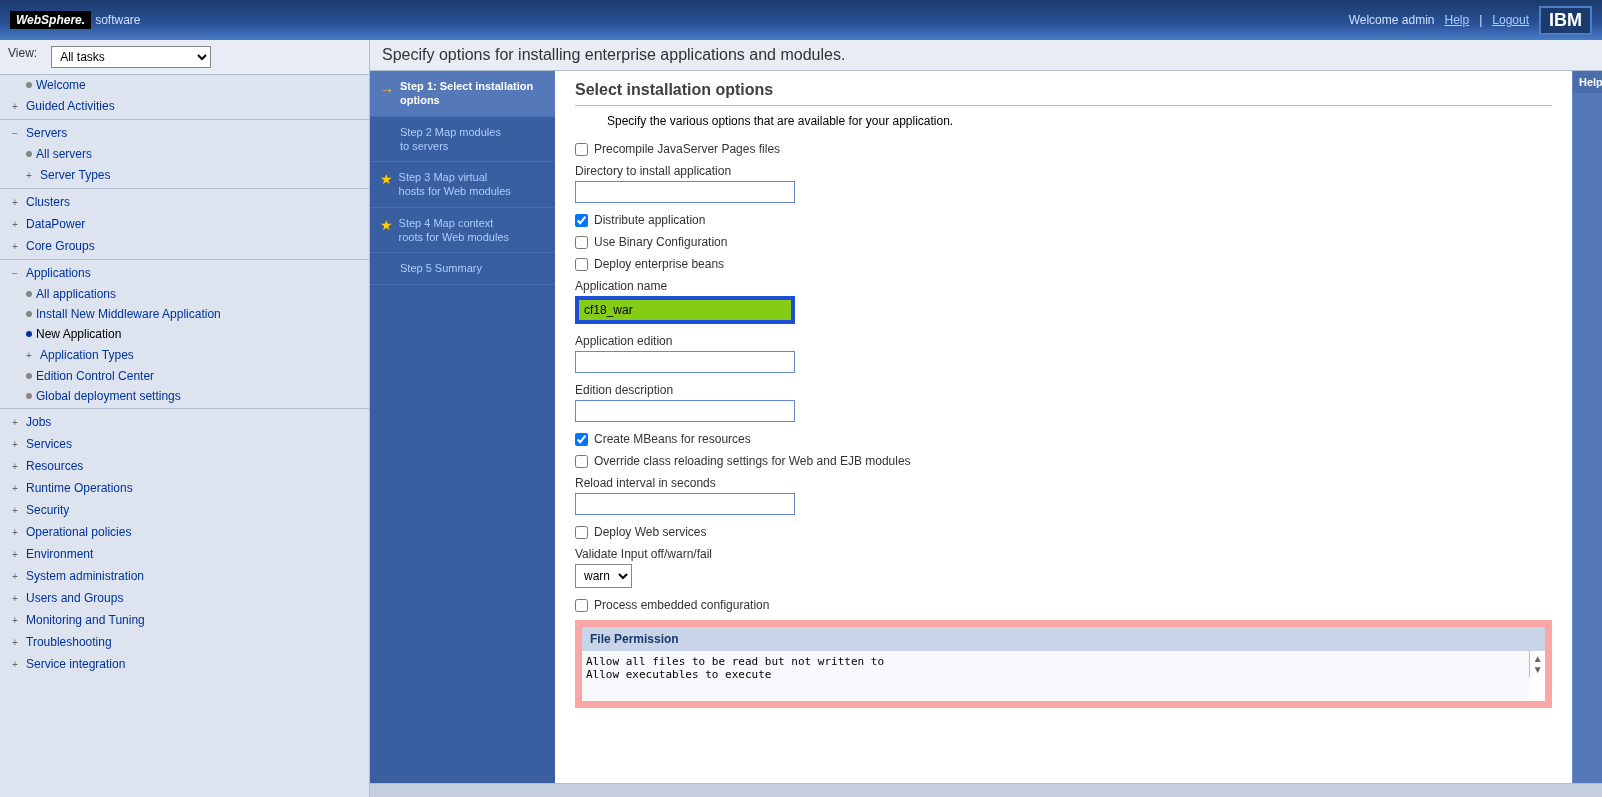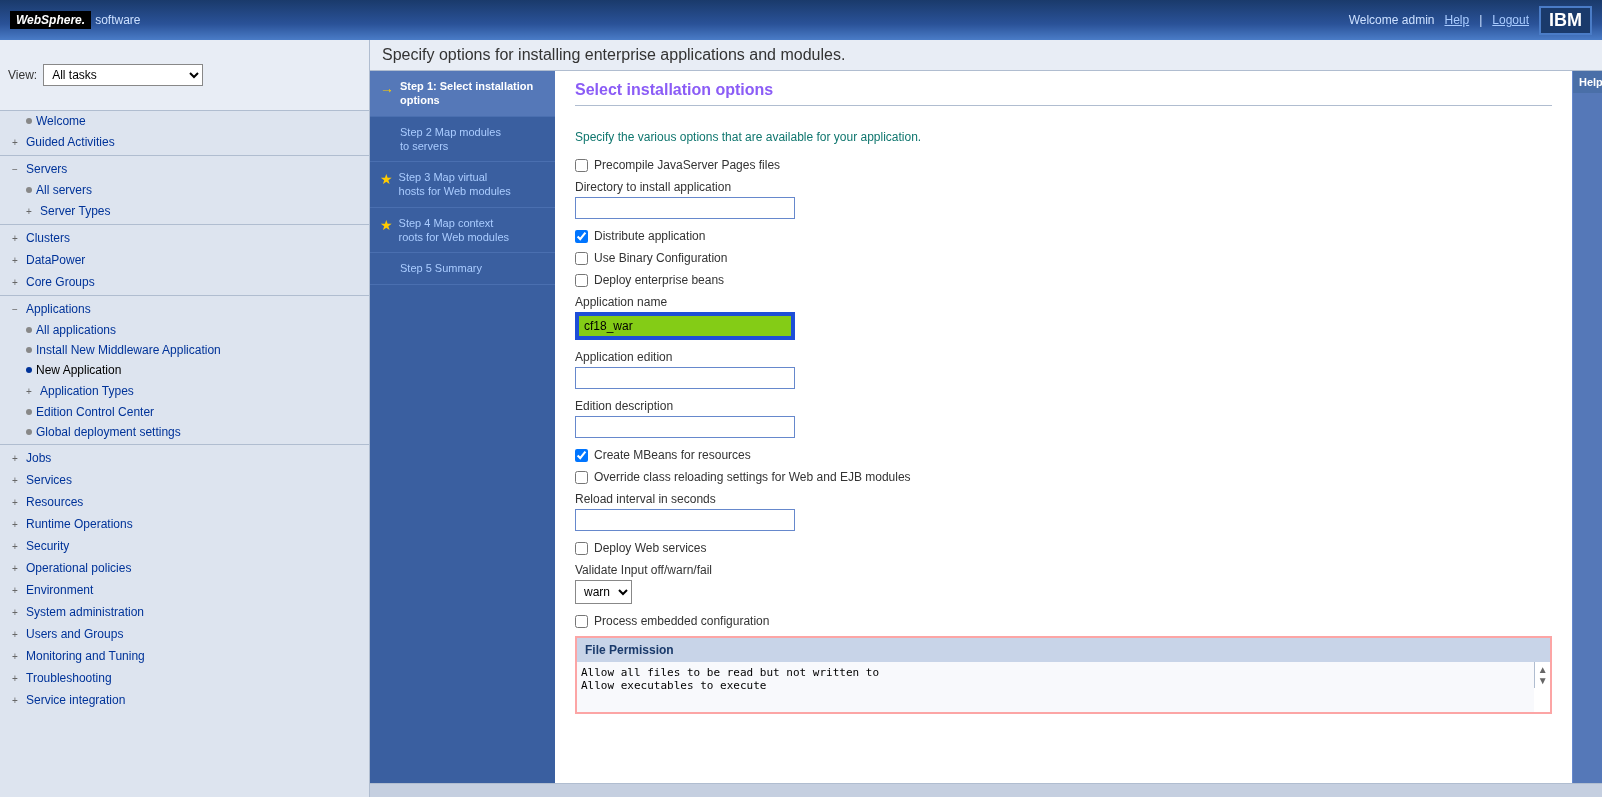--- a/index.html
+++ b/index.html
@@ -60,25 +60,24 @@
     
     #sidebar {
       width: 370px;
       background: #dde4ef;
       border-right: 1px solid #b0bdd0;
       overflow-y: auto;
       flex-shrink: 0;
     }
     #view-row {
       background: #e8edf5;
-      padding: 24px 8px;
+      padding: 6px 8px;
       border-bottom: 1px solid #b0bdd0;
       display: flex;
-      align-items: center;
-      gap: 6px;
+      gap: 14px;
     }
     #view-label {
       font-size: 12px;
       color: #333;
     }
     #view-select {
       font-size: 12px;
       padding: 2px 4px;
       border: 1px solid #888;
       background: #fff;
@@ -200,29 +199,30 @@
     
     #form-area {
       flex: 1;
       overflow-y: auto;
       padding: 10px 20px;
       background: #fff;
     }
     #form-title {
       font-size: 16px;
       font-weight: bold;
-      color: #8b5cf6;
-      margin-bottom: 24px;
+      color: #404040;
+      margin-bottom: 8px;
       padding-bottom: 6px;
       border-bottom: 1px solid #b0bdd0;
     }
     #form-subtitle {
       font-size: 12px;
-      color: #0f766e;
+      color: #000000;
       margin-bottom: 14px;
+      margin-left: 32px;
     }
 
     .form-row {
       margin-bottom: 10px;
     }
     .form-row label {
       display: block;
       font-size: 12px;
       color: #333;
       margin-bottom: 3px;
@@ -252,21 +252,21 @@
     }
 
     .validate-select {
       border: 1px solid #888;
       padding: 3px 4px;
       font-size: 12px;
       background: #fff;
     }
 
     .file-permission-section {
-      border: 2px solid #fca5a5;
+      border: 7px solid #fca5a5;
       margin-top: 8px;
     }
     .file-permission-header {
       background: #c8d4e8;
       padding: 5px 8px;
       font-size: 12px;
       font-weight: bold;
       color: #1a3a6b;
     }
     .file-permission-textarea {

